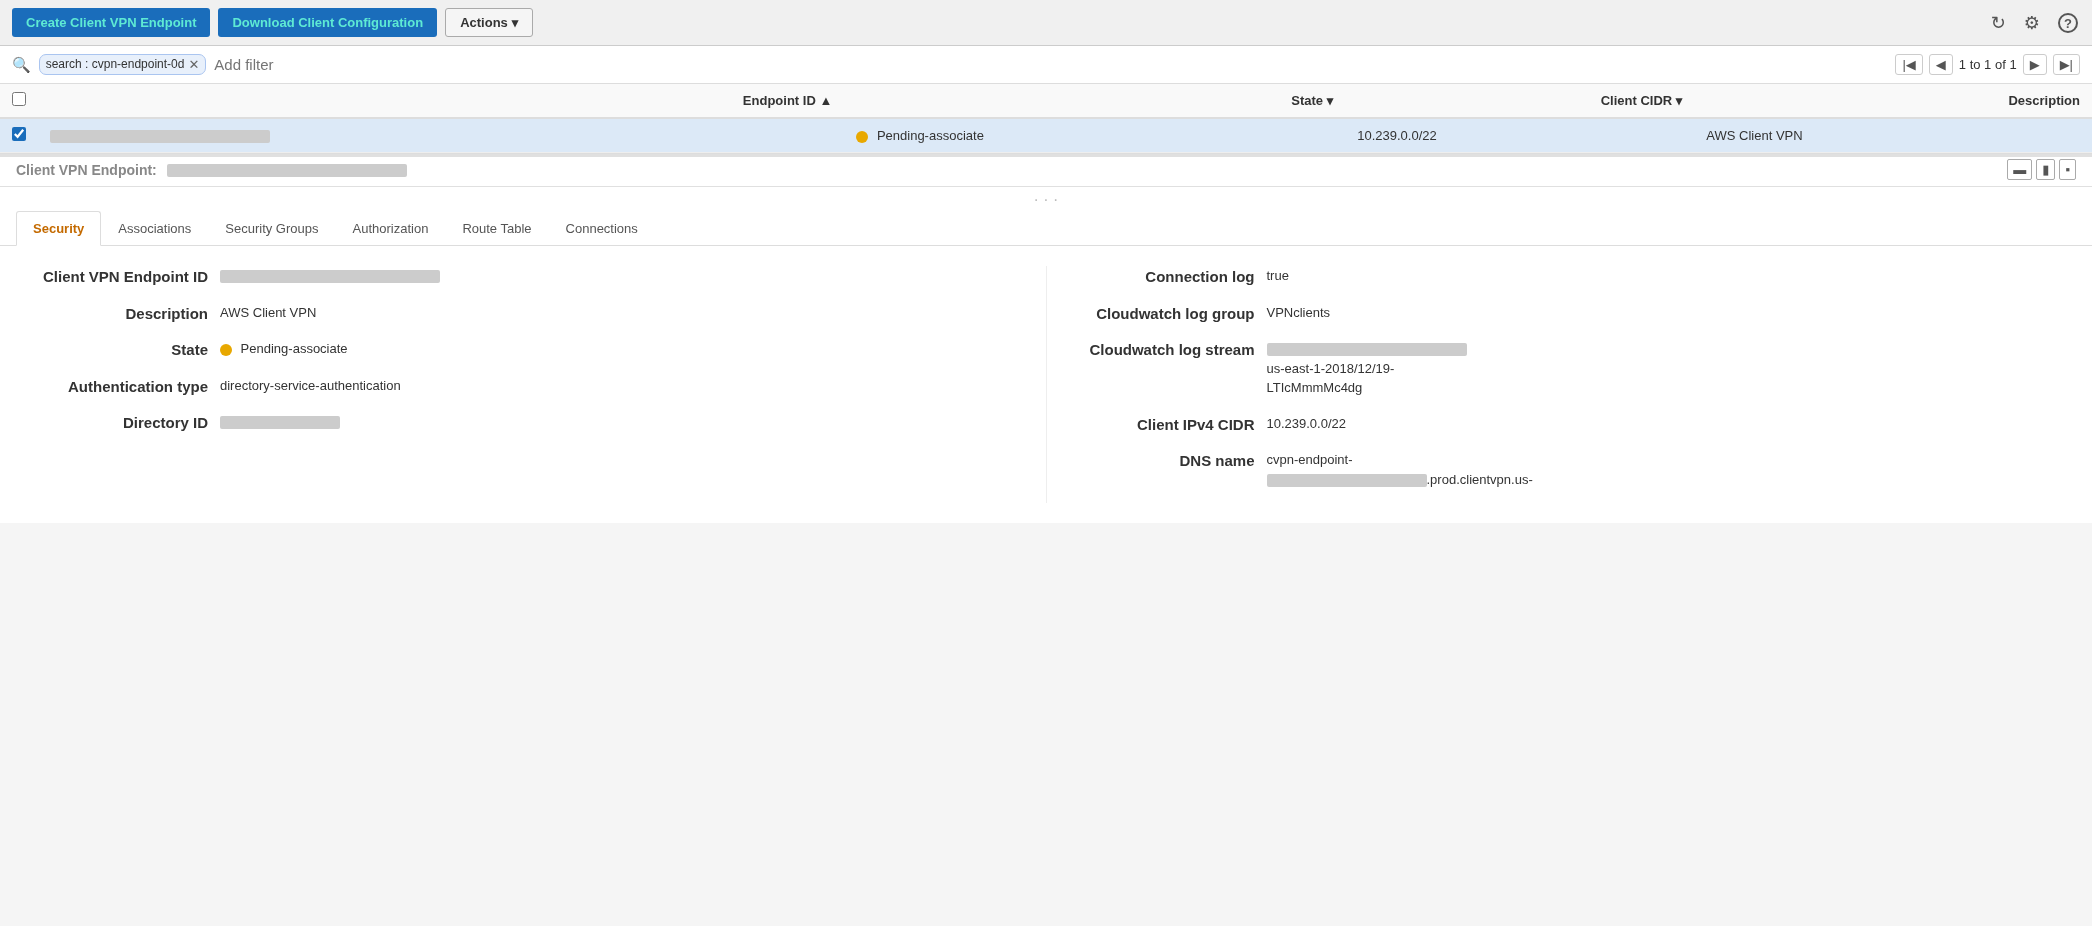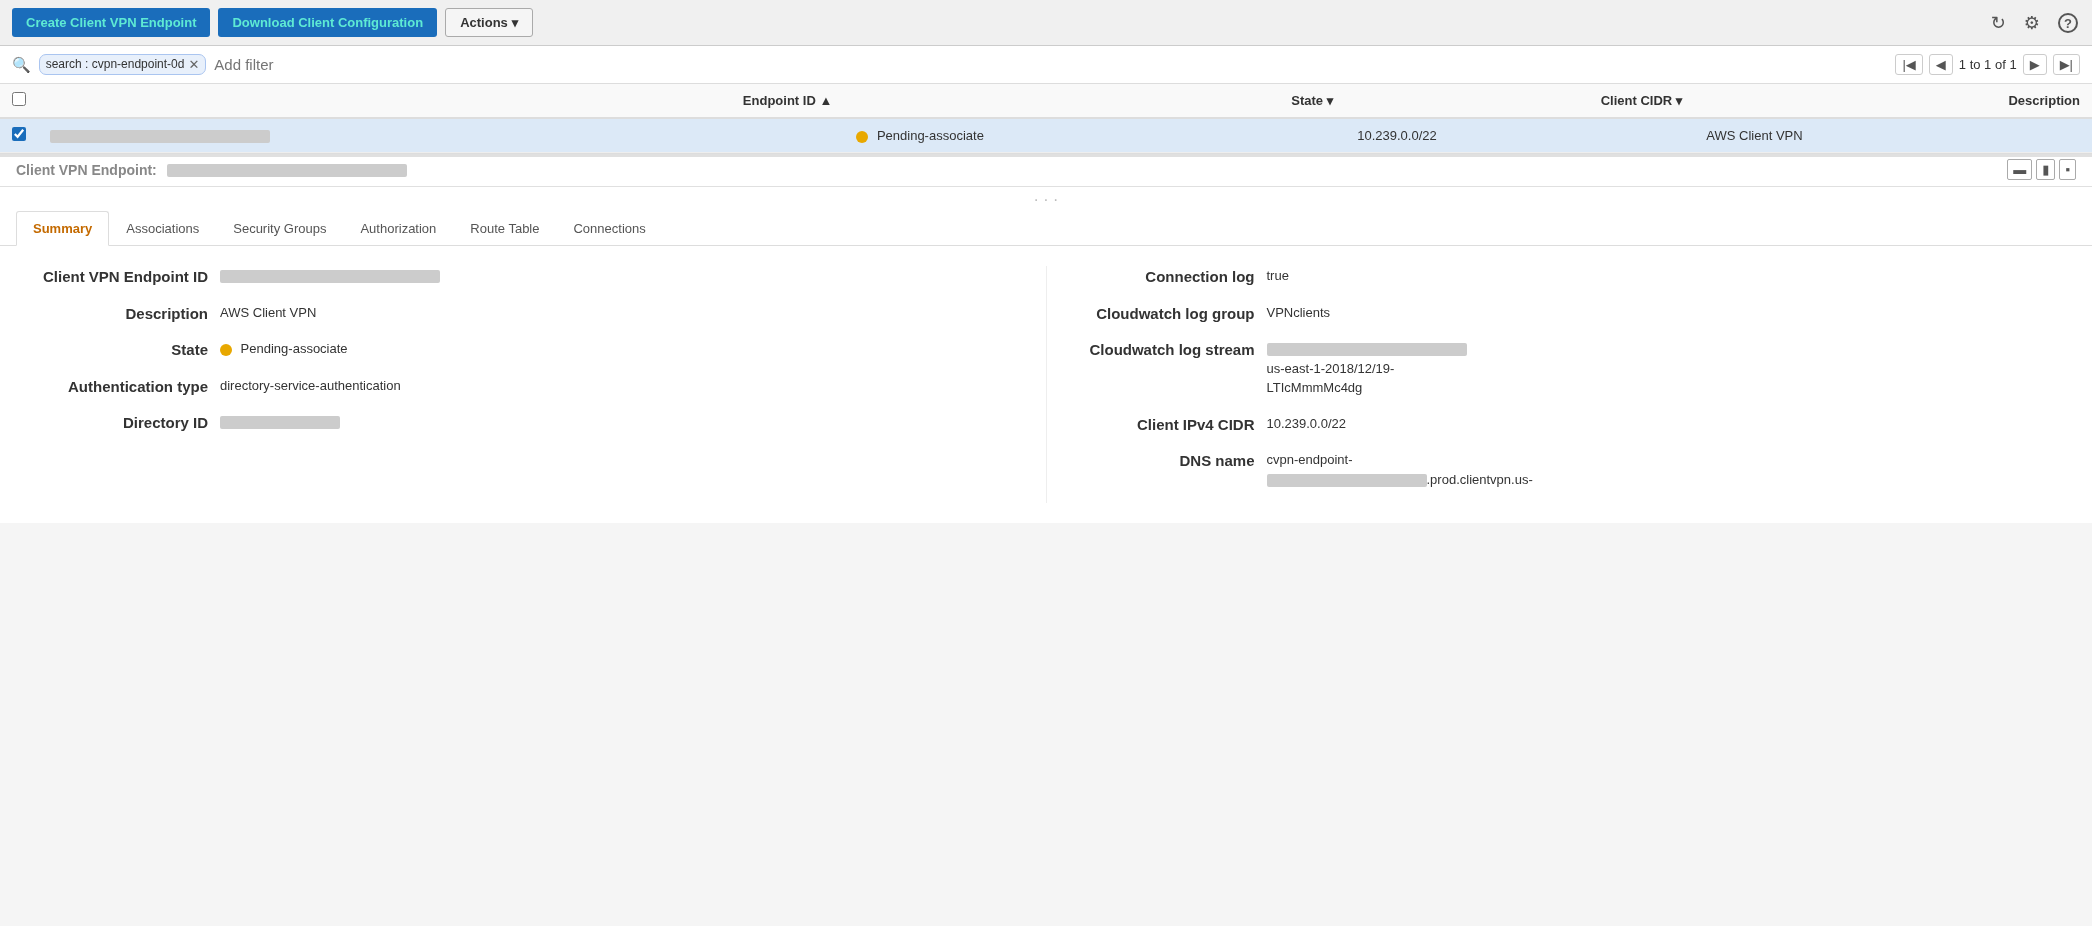--- a/index.html
+++ b/index.html
@@ -353,21 +353,21 @@
       </button>
       <button class="view-btn">
         <span>▪</span>
       </button>
     </div>
   </div>
 
   <div class="dots-divider">· · ·</div>
 
   <div class="tabs">
-    <button class="tab active">Summary</button>
+    <button class="tab active">Security</button>
     <button class="tab">Associations</button>
     <button class="tab">Security Groups</button>
     <button class="tab">Authorization</button>
     <button class="tab">Route Table</button>
     <button class="tab">Connections</button>
   </div>
 
   <div class="summary-content">
 
     <div class="summary-col">

